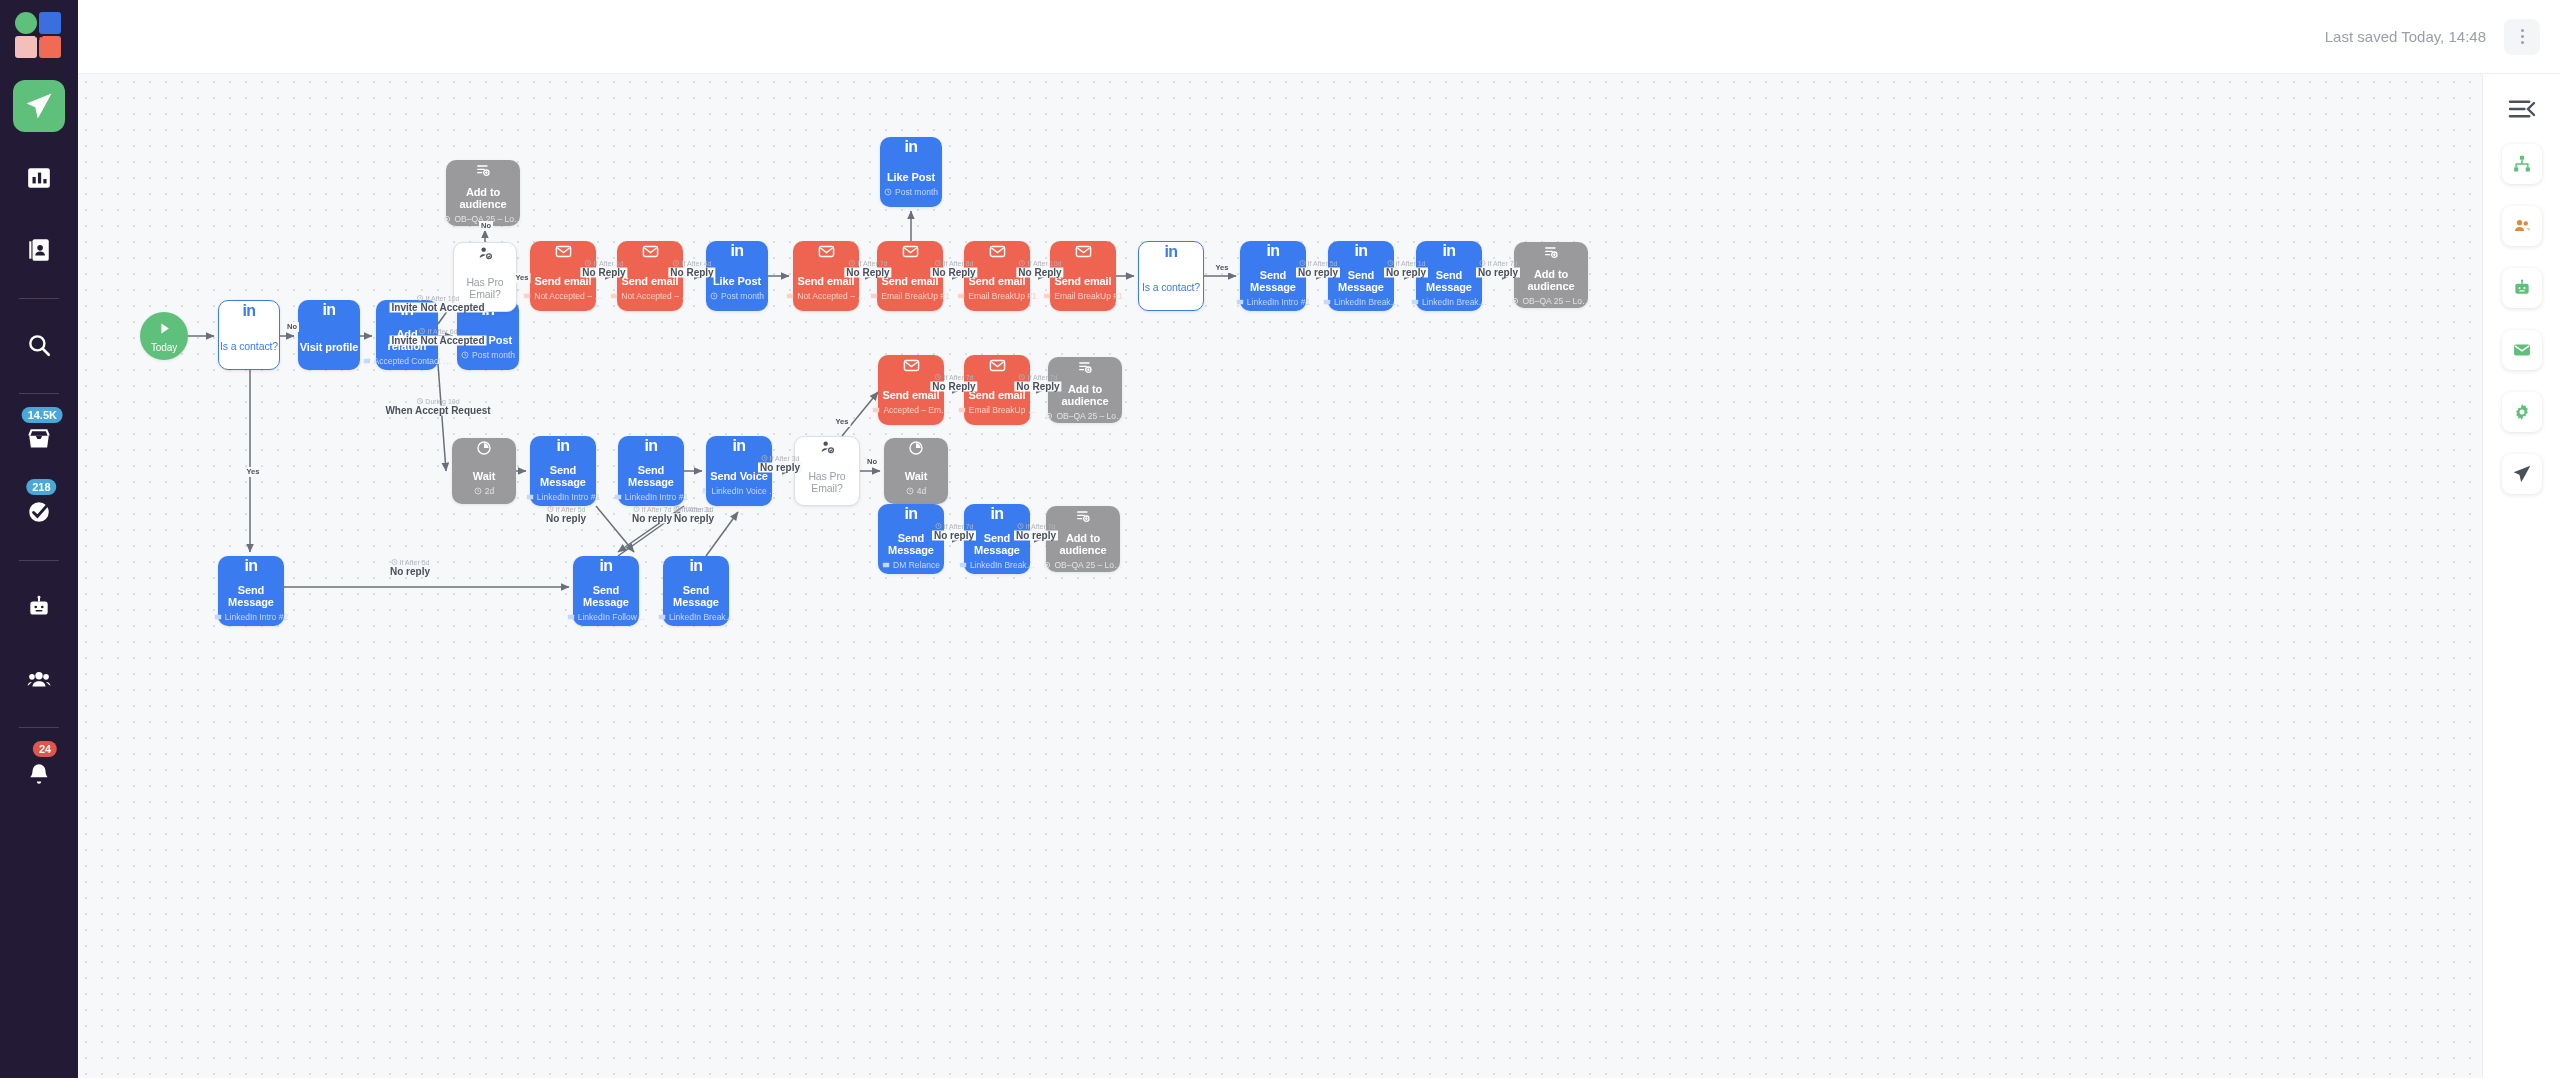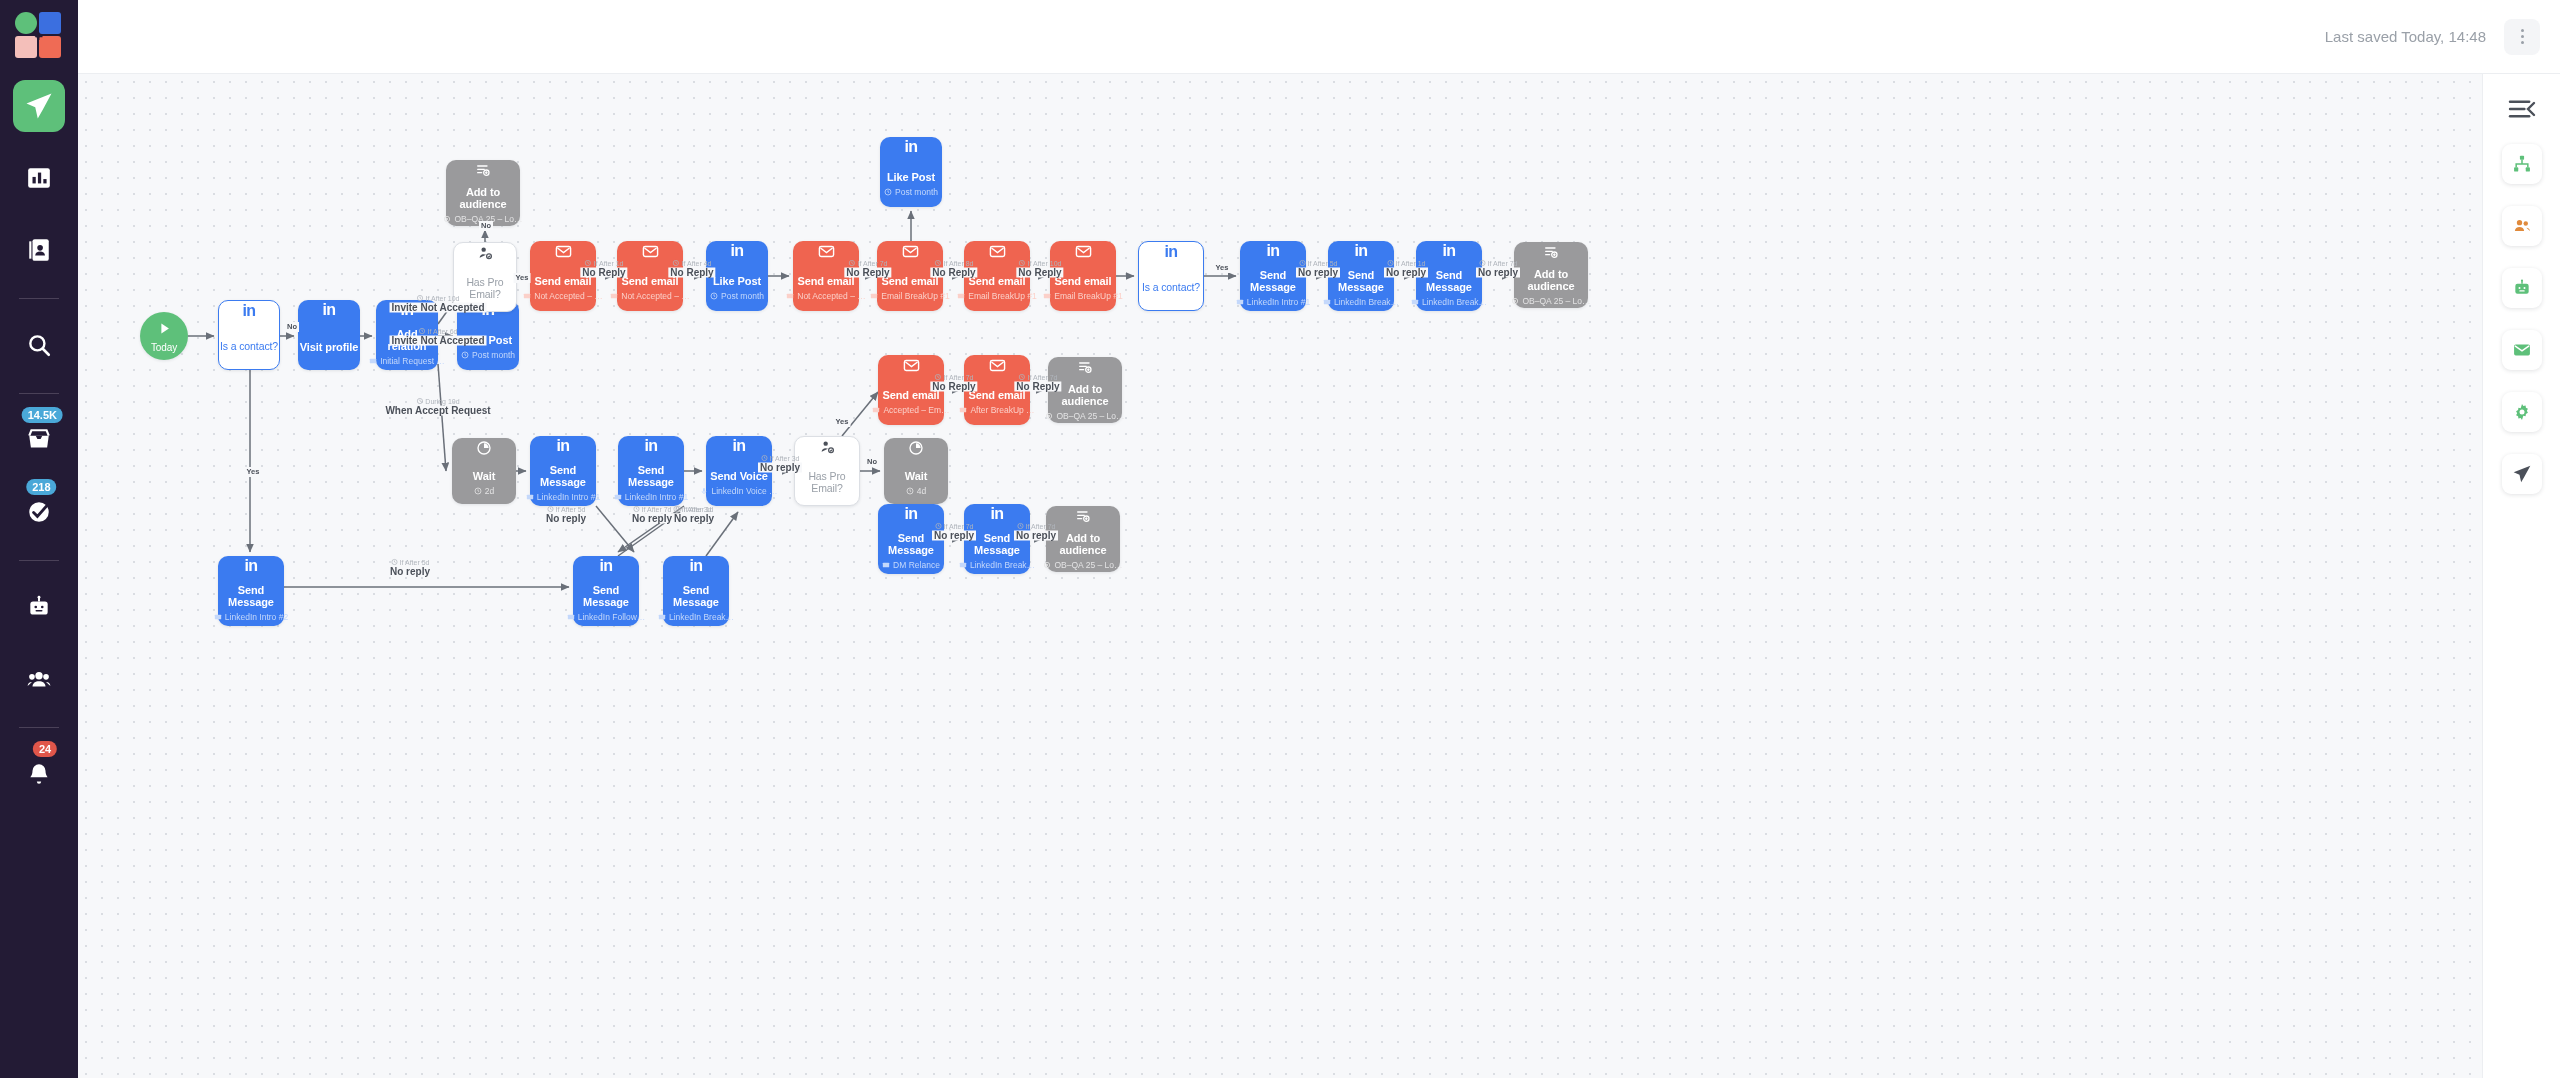--- a/index.html
+++ b/index.html
@@ -331,21 +331,21 @@
         <div class="node n-blue" style="left: 298px; top: 226px; width: 62px; height: 70px;">
           <div class="n-icon">
             <span class="in-logo">in</span>
           </div>
           <div style="flex:1"></div>
           <div class="n-title">Add relation</div>
           <div class="n-sub">
             <svg viewBox="0 0 24 24">
               <rect x="2.5" y="5" width="19" height="14" rx="2" stroke-width="0"></rect>
             </svg>
-            <span>Initial Request …</span>
+            <span>Accepted Contact …</span>
           </div>
           <div style="flex:1"></div>
         </div>
         <div class="node n-blue" style="left: 379px; top: 226px; width: 62px; height: 70px;">
           <div class="n-icon">
             <span class="in-logo">in</span>
           </div>
           <div style="flex:1"></div>
           <div class="n-title">Like Post</div>
           <div class="n-sub">
@@ -713,21 +713,21 @@
               <rect x="2" y="5" width="20" height="14" rx="2.5" fill="none" stroke="#fff" stroke-width="2"></rect>
               <path d="M3.5 7l8.5 6.5L20.5 7" fill="none" stroke="#fff" stroke-width="2"></path>
             </svg>
           </div>
           <div style="flex:1"></div>
           <div class="n-title">Send email</div>
           <div class="n-sub">
             <svg viewBox="0 0 24 24">
               <rect x="2.5" y="5" width="19" height="14" rx="2" stroke-width="0"></rect>
             </svg>
-            <span>After BreakUp …</span>
+            <span>Email BreakUp …</span>
           </div>
           <div style="flex:1"></div>
         </div>
         <div class="node n-gray" style="left: 970px; top: 283px; width: 74px; height: 66px;">
           <div class="n-icon">
             <svg viewBox="0 0 24 24" width="16" height="16">
               <g stroke="#fff" stroke-width="1.9" stroke-linecap="round">
                 <line x1="4" y1="6" x2="18" y2="6"></line>
                 <line x1="4" y1="11" x2="14" y2="11"></line>
                 <line x1="4" y1="16" x2="10" y2="16"></line>

